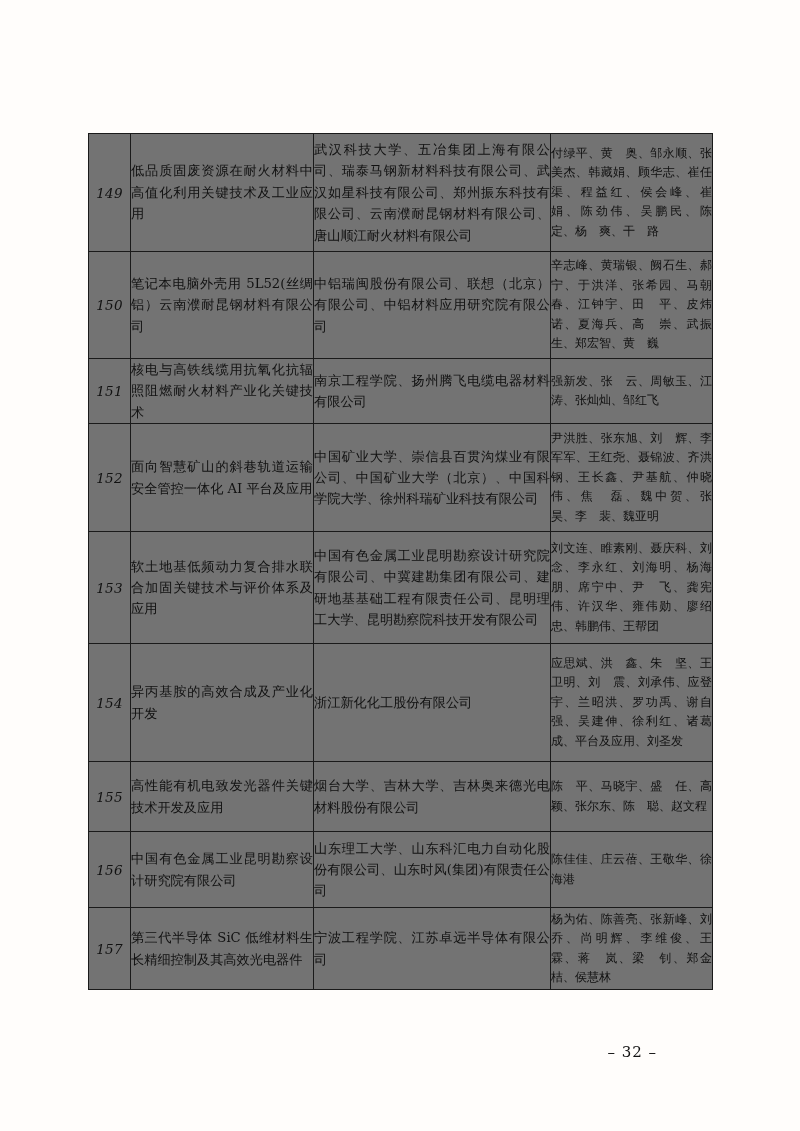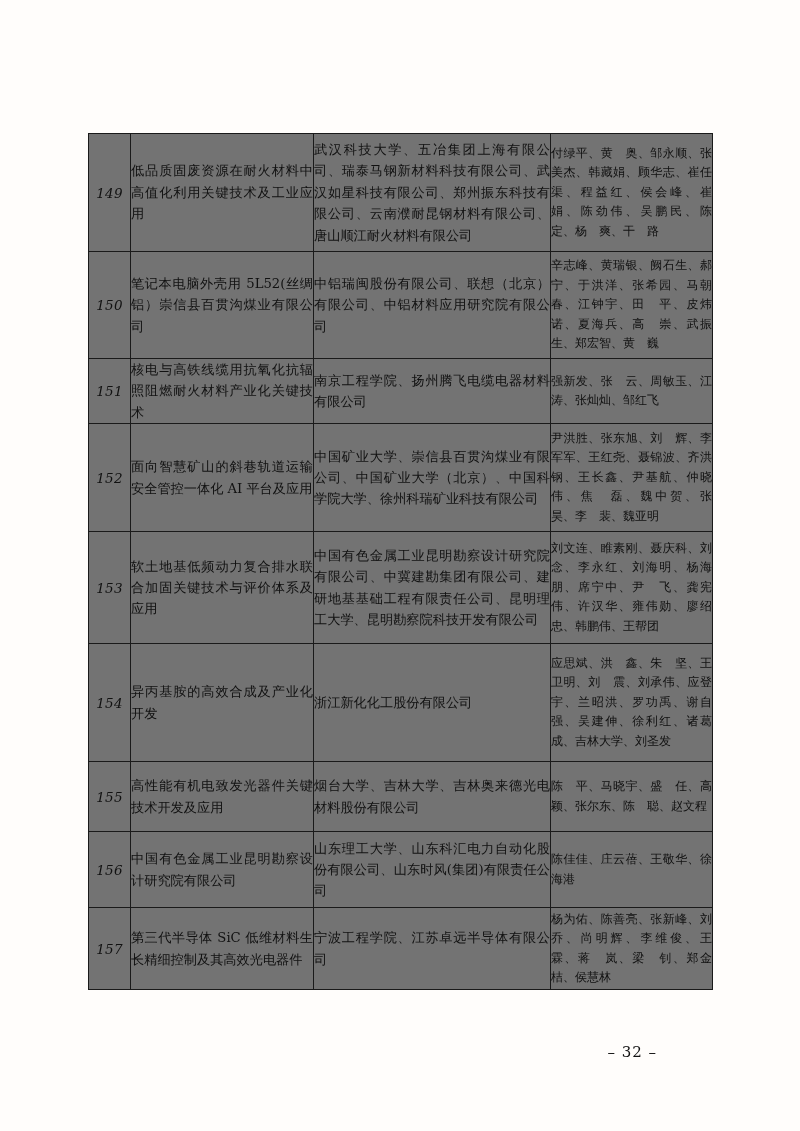--- a/index.html
+++ b/index.html
@@ -105,21 +105,21 @@
 
       <tr style="height:118px">
         <td class="cell-index">149</td>
         <td class="cell-text cell-title">低品质固废资源在耐火材料中高值化利用关键技术及工业应用</td>
         <td class="cell-text cell-units">武汉科技大学、五冶集团上海有限公司、瑞泰马钢新材料科技有限公司、武汉如星科技有限公司、郑州振东科技有限公司、云南濮耐昆钢材料有限公司、唐山顺江耐火材料有限公司</td>
         <td class="cell-people v-mid">付绿平、黄　奥、邹永顺、张美杰、韩藏娟、顾华志、崔任渠、程益红、侯会峰、崔　娟、陈劲伟、吴鹏民、陈　定、杨　爽、干　路</td>
       </tr>
 
       <tr style="height:107px">
         <td class="cell-index">150</td>
-        <td class="cell-text cell-title">笔记本电脑外壳用 5L52(丝绸铝）崇信县百贯沟煤业有限公司</td>
+        <td class="cell-text cell-title">笔记本电脑外壳用 5L52(丝绸铝）云南濮耐昆钢材料有限公司</td>
         <td class="cell-text cell-units">中铝瑞闽股份有限公司、联想（北京）有限公司、中铝材料应用研究院有限公司</td>
         <td class="cell-people v-mid">辛志峰、黄瑞银、阙石生、郝　宁、于洪洋、张希园、马朝春、江钟宇、田　平、皮炜诺、夏海兵、高　崇、武振生、郑宏智、黄　巍</td>
       </tr>
 
       <tr style="height:65px">
         <td class="cell-index">151</td>
         <td class="cell-text cell-title">核电与高铁线缆用抗氧化抗辐照阻燃耐火材料产业化关键技术</td>
         <td class="cell-text cell-units">南京工程学院、扬州腾飞电缆电器材料有限公司</td>
         <td class="cell-people v-mid">强新发、张　云、周敏玉、江　涛、张灿灿、邹红飞</td>
       </tr>
@@ -135,21 +135,21 @@
         <td class="cell-index">153</td>
         <td class="cell-text cell-title">软土地基低频动力复合排水联合加固关键技术与评价体系及应用</td>
         <td class="cell-text cell-units">中国有色金属工业昆明勘察设计研究院有限公司、中冀建勘集团有限公司、建研地基基础工程有限责任公司、昆明理工大学、昆明勘察院科技开发有限公司</td>
         <td class="cell-people v-mid">刘文连、睢素刚、聂庆科、刘　念、李永红、刘海明、杨海朋、席宁中、尹　飞、龚宪伟、许汉华、雍伟勋、廖绍忠、韩鹏伟、王帮团</td>
       </tr>
 
       <tr style="height:118px">
         <td class="cell-index">154</td>
         <td class="cell-text cell-title">异丙基胺的高效合成及产业化开发</td>
         <td class="cell-text cell-units">浙江新化化工股份有限公司</td>
-        <td class="cell-people v-mid">应思斌、洪　鑫、朱　坚、王卫明、刘　震、刘承伟、应登宇、兰昭洪、罗功禹、谢自强、吴建伸、徐利红、诸葛成、吉林大学、刘圣发</td>
+        <td class="cell-people v-mid">应思斌、洪　鑫、朱　坚、王卫明、刘　震、刘承伟、应登宇、兰昭洪、罗功禹、谢自强、吴建伸、徐利红、诸葛成、平台及应用、刘圣发</td>
       </tr>
 
       <tr style="height:70px">
         <td class="cell-index">155</td>
         <td class="cell-text cell-title">高性能有机电致发光器件关键技术开发及应用</td>
         <td class="cell-text cell-units">烟台大学、吉林大学、吉林奥来德光电材料股份有限公司</td>
         <td class="cell-people v-mid">陈　平、马晓宇、盛　任、高　颖、张尔东、陈　聪、赵文程</td>
       </tr>
 
       <tr style="height:76px">

